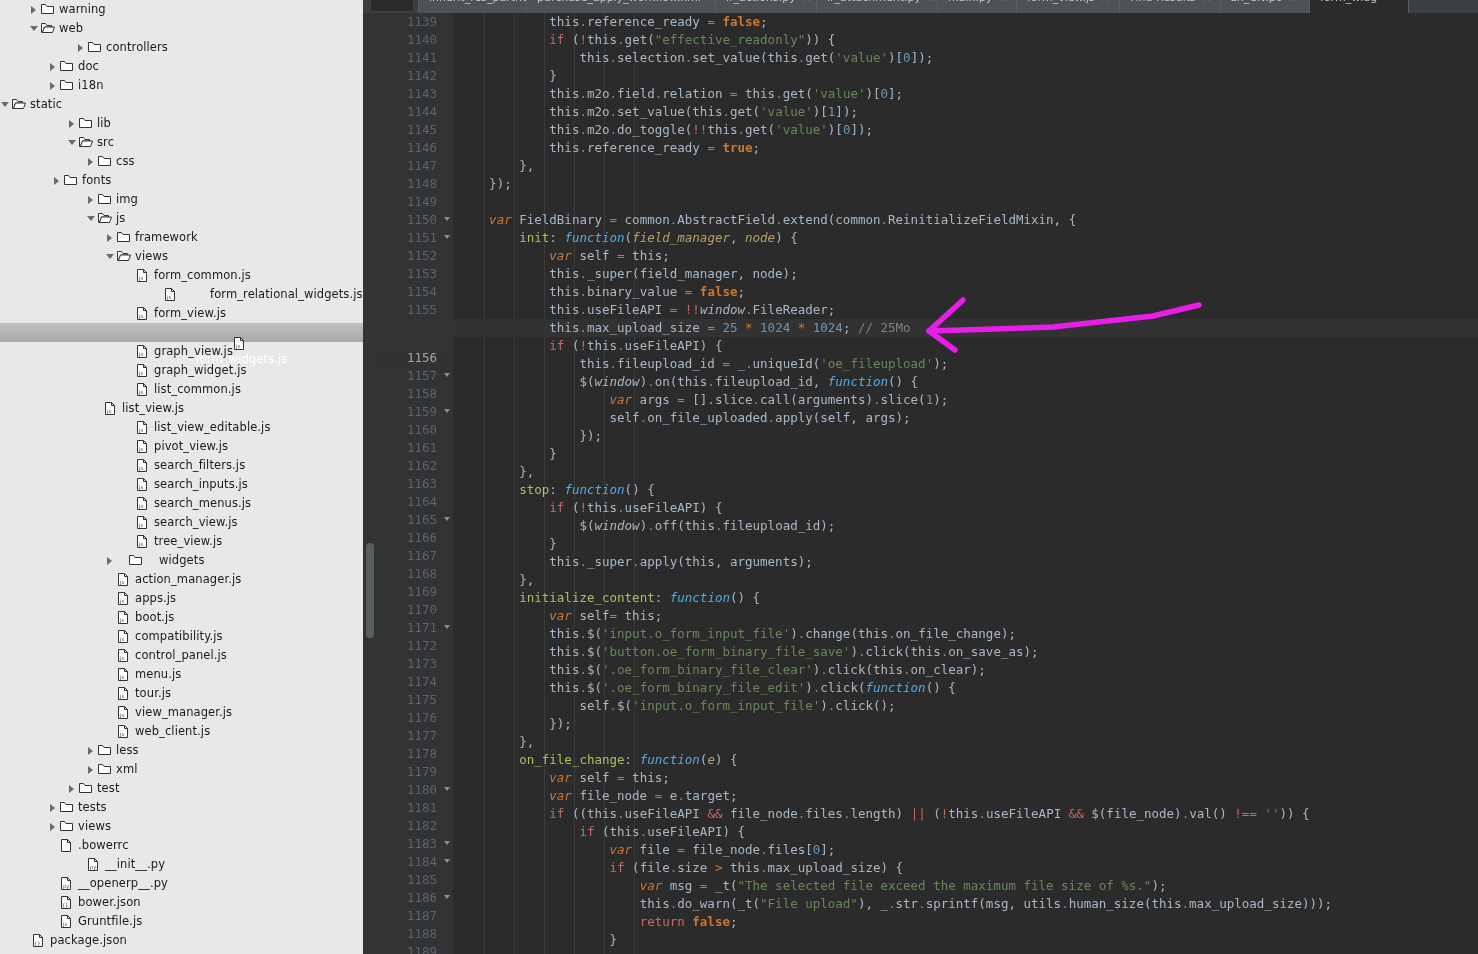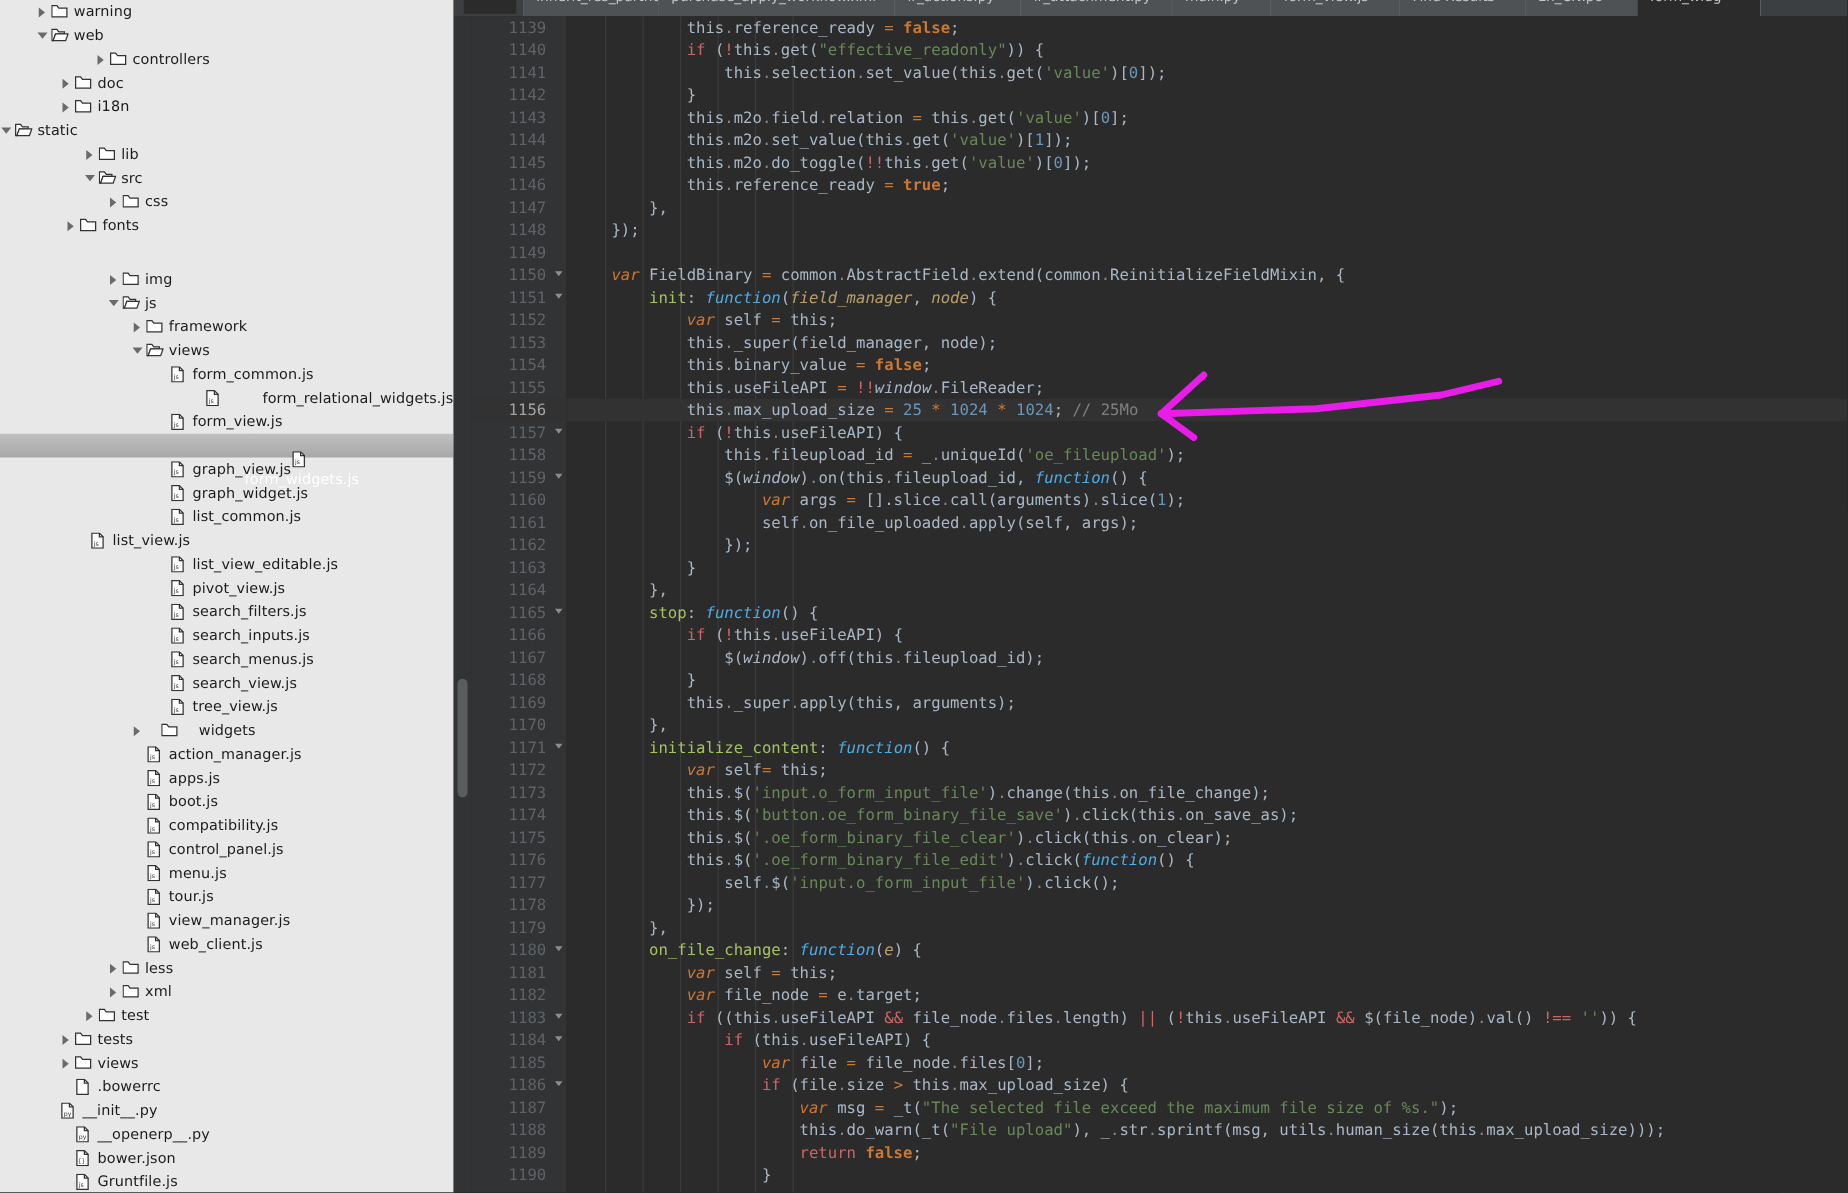--- a/index.html
+++ b/index.html
@@ -98,21 +98,21 @@
   .gline, .cline {
     height: 18px; line-height: 18px;
     font-family: "DejaVu Sans Mono", monospace;
     font-size: 12.5px;
     white-space: pre;
   }
   .gline {
     color: #606366; text-align: right;
     padding-right: 16px; position: relative;
   }
-  .gline.cur { background: #323232; color: #a4a3a3; }
+  .gline.cur { background: #323232; color: #a4a3a3; margin-top: 30px; }
   .gline .fold {
     position: absolute; right: 3px; top: 6px;
     border-top: 4px solid #8d8d8d;
     border-left: 3.5px solid transparent;
     border-right: 3.5px solid transparent;
   }
   .cline { color: #a9b7c6; padding-left: 6px; position: relative; }
   .cline.cur { background: #323232; }
   #code .indents {
     position: absolute; left: 0; top: 0; width: 1025px; height: 941px;
@@ -229,21 +229,21 @@
       </div>
       <div class="trow" style="padding-left: 52px;">
         <span class="arrow closed"></span>
         <span class="ic">
           <svg width="14" height="12" viewBox="0 0 14 12">
             <path d="M0.5 10.5 V1.5 H4.5 L6 3.5 H12.5 V10.5 Z" fill="#fff" stroke="#333" stroke-width="1"></path>
           </svg>
         </span>
         <span class="tlabel">fonts</span>
       </div>
-      <div class="trow" style="padding-left: 86px; margin-top: 24px;">
+      <div class="trow" style="padding-left: 86px;">
         <span class="arrow closed"></span>
         <span class="ic">
           <svg width="14" height="12" viewBox="0 0 14 12">
             <path d="M0.5 10.5 V1.5 H4.5 L6 3.5 H12.5 V10.5 Z" fill="#fff" stroke="#333" stroke-width="1"></path>
           </svg>
         </span>
         <span class="tlabel">img</span>
       </div>
       <div class="trow" style="padding-left: 86px;">
         <span class="arrow open"></span>
@@ -344,21 +344,21 @@
         <span class="arrow "></span>
         <span class="ic">
           <svg width="12" height="13" viewBox="0 0 12 13">
             <path d="M1.5 0.5 H7.5 L10.5 3.5 V12.5 H1.5 Z" fill="#fff" stroke="#333" stroke-width="1"></path>
             <path d="M7.5 0.5 V3.5 H10.5" fill="none" stroke="#333" stroke-width="1"></path>
             <text x="3" y="10.6" font-size="5" font-family="DejaVu Sans, sans-serif" fill="#333">js</text>
           </svg>
         </span>
         <span class="tlabel">list_common.js</span>
       </div>
-      <div class="trow" style="padding-left: 60px; text-align: center;">
+      <div class="trow" style="padding-left: 92px; text-align: center;">
         <span class="arrow "></span>
         <span class="ic">
           <svg width="12" height="13" viewBox="0 0 12 13">
             <path d="M1.5 0.5 H7.5 L10.5 3.5 V12.5 H1.5 Z" fill="#fff" stroke="#333" stroke-width="1"></path>
             <path d="M7.5 0.5 V3.5 H10.5" fill="none" stroke="#333" stroke-width="1"></path>
             <text x="3" y="10.6" font-size="5" font-family="DejaVu Sans, sans-serif" fill="#333">js</text>
           </svg>
         </span>
         <span class="tlabel">list_view.js</span>
       </div>
@@ -595,21 +595,21 @@
       <div class="trow" style="padding-left: 48px;">
         <span class="arrow "></span>
         <span class="ic">
           <svg width="12" height="13" viewBox="0 0 12 13">
             <path d="M1.5 0.5 H7.5 L10.5 3.5 V12.5 H1.5 Z" fill="#fff" stroke="#333" stroke-width="1"></path>
             <path d="M7.5 0.5 V3.5 H10.5" fill="none" stroke="#333" stroke-width="1"></path>
           </svg>
         </span>
         <span class="tlabel">.bowerrc</span>
       </div>
-      <div class="trow" style="padding-left: 36px;">
+      <div class="trow" style="padding-left: 75px;">
         <span class="arrow "></span>
         <span class="ic">
           <svg width="12" height="13" viewBox="0 0 12 13">
             <path d="M1.5 0.5 H7.5 L10.5 3.5 V12.5 H1.5 Z" fill="#fff" stroke="#333" stroke-width="1"></path>
             <path d="M7.5 0.5 V3.5 H10.5" fill="none" stroke="#333" stroke-width="1"></path>
             <text x="3" y="10.6" font-size="5" font-family="DejaVu Sans, sans-serif" fill="#333">py</text>
           </svg>
         </span>
         <span class="tlabel">__init__.py</span>
       </div>

